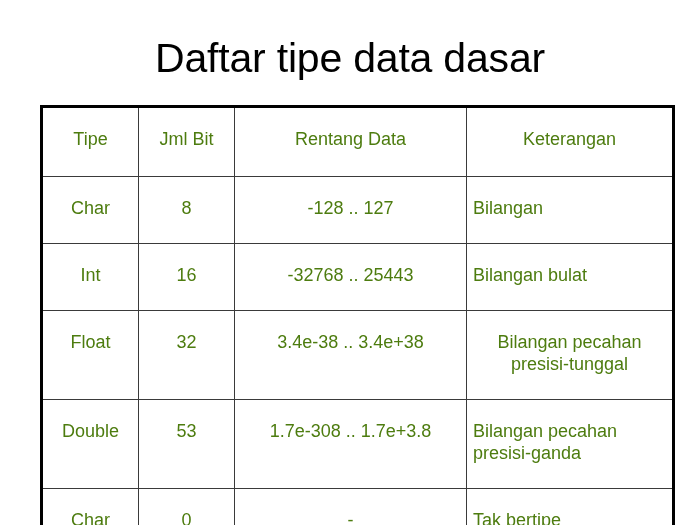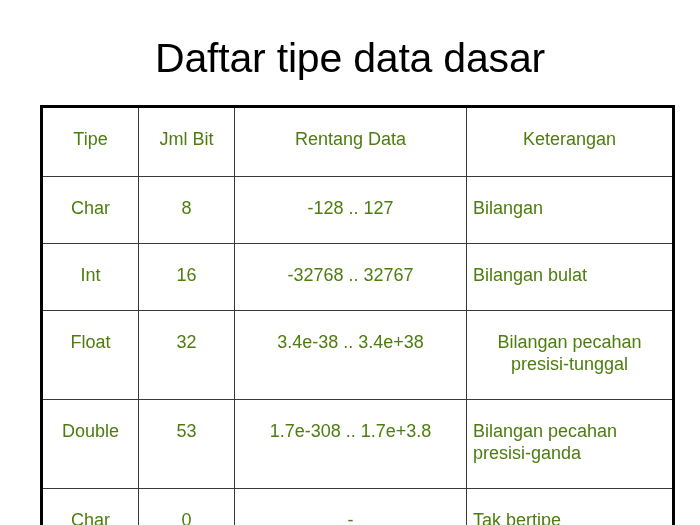--- a/index.html
+++ b/index.html
@@ -128,21 +128,21 @@
       </tr>
 
       <tr class="row-1">
         <td class="c-center">
           <span class="cell-text">Int</span>
         </td>
         <td class="c-center">
           <span class="cell-text">16</span>
         </td>
         <td class="c-center">
-          <span class="cell-text">-32768 .. 32767</span>
+          <span class="cell-text">-32768 .. 25443</span>
         </td>
         <td class="c-left">
           <span class="cell-text">Bilangan bulat</span>
         </td>
       </tr>
 
       <tr class="row-2">
         <td class="c-center">
           <span class="cell-text">Float</span>
         </td>

